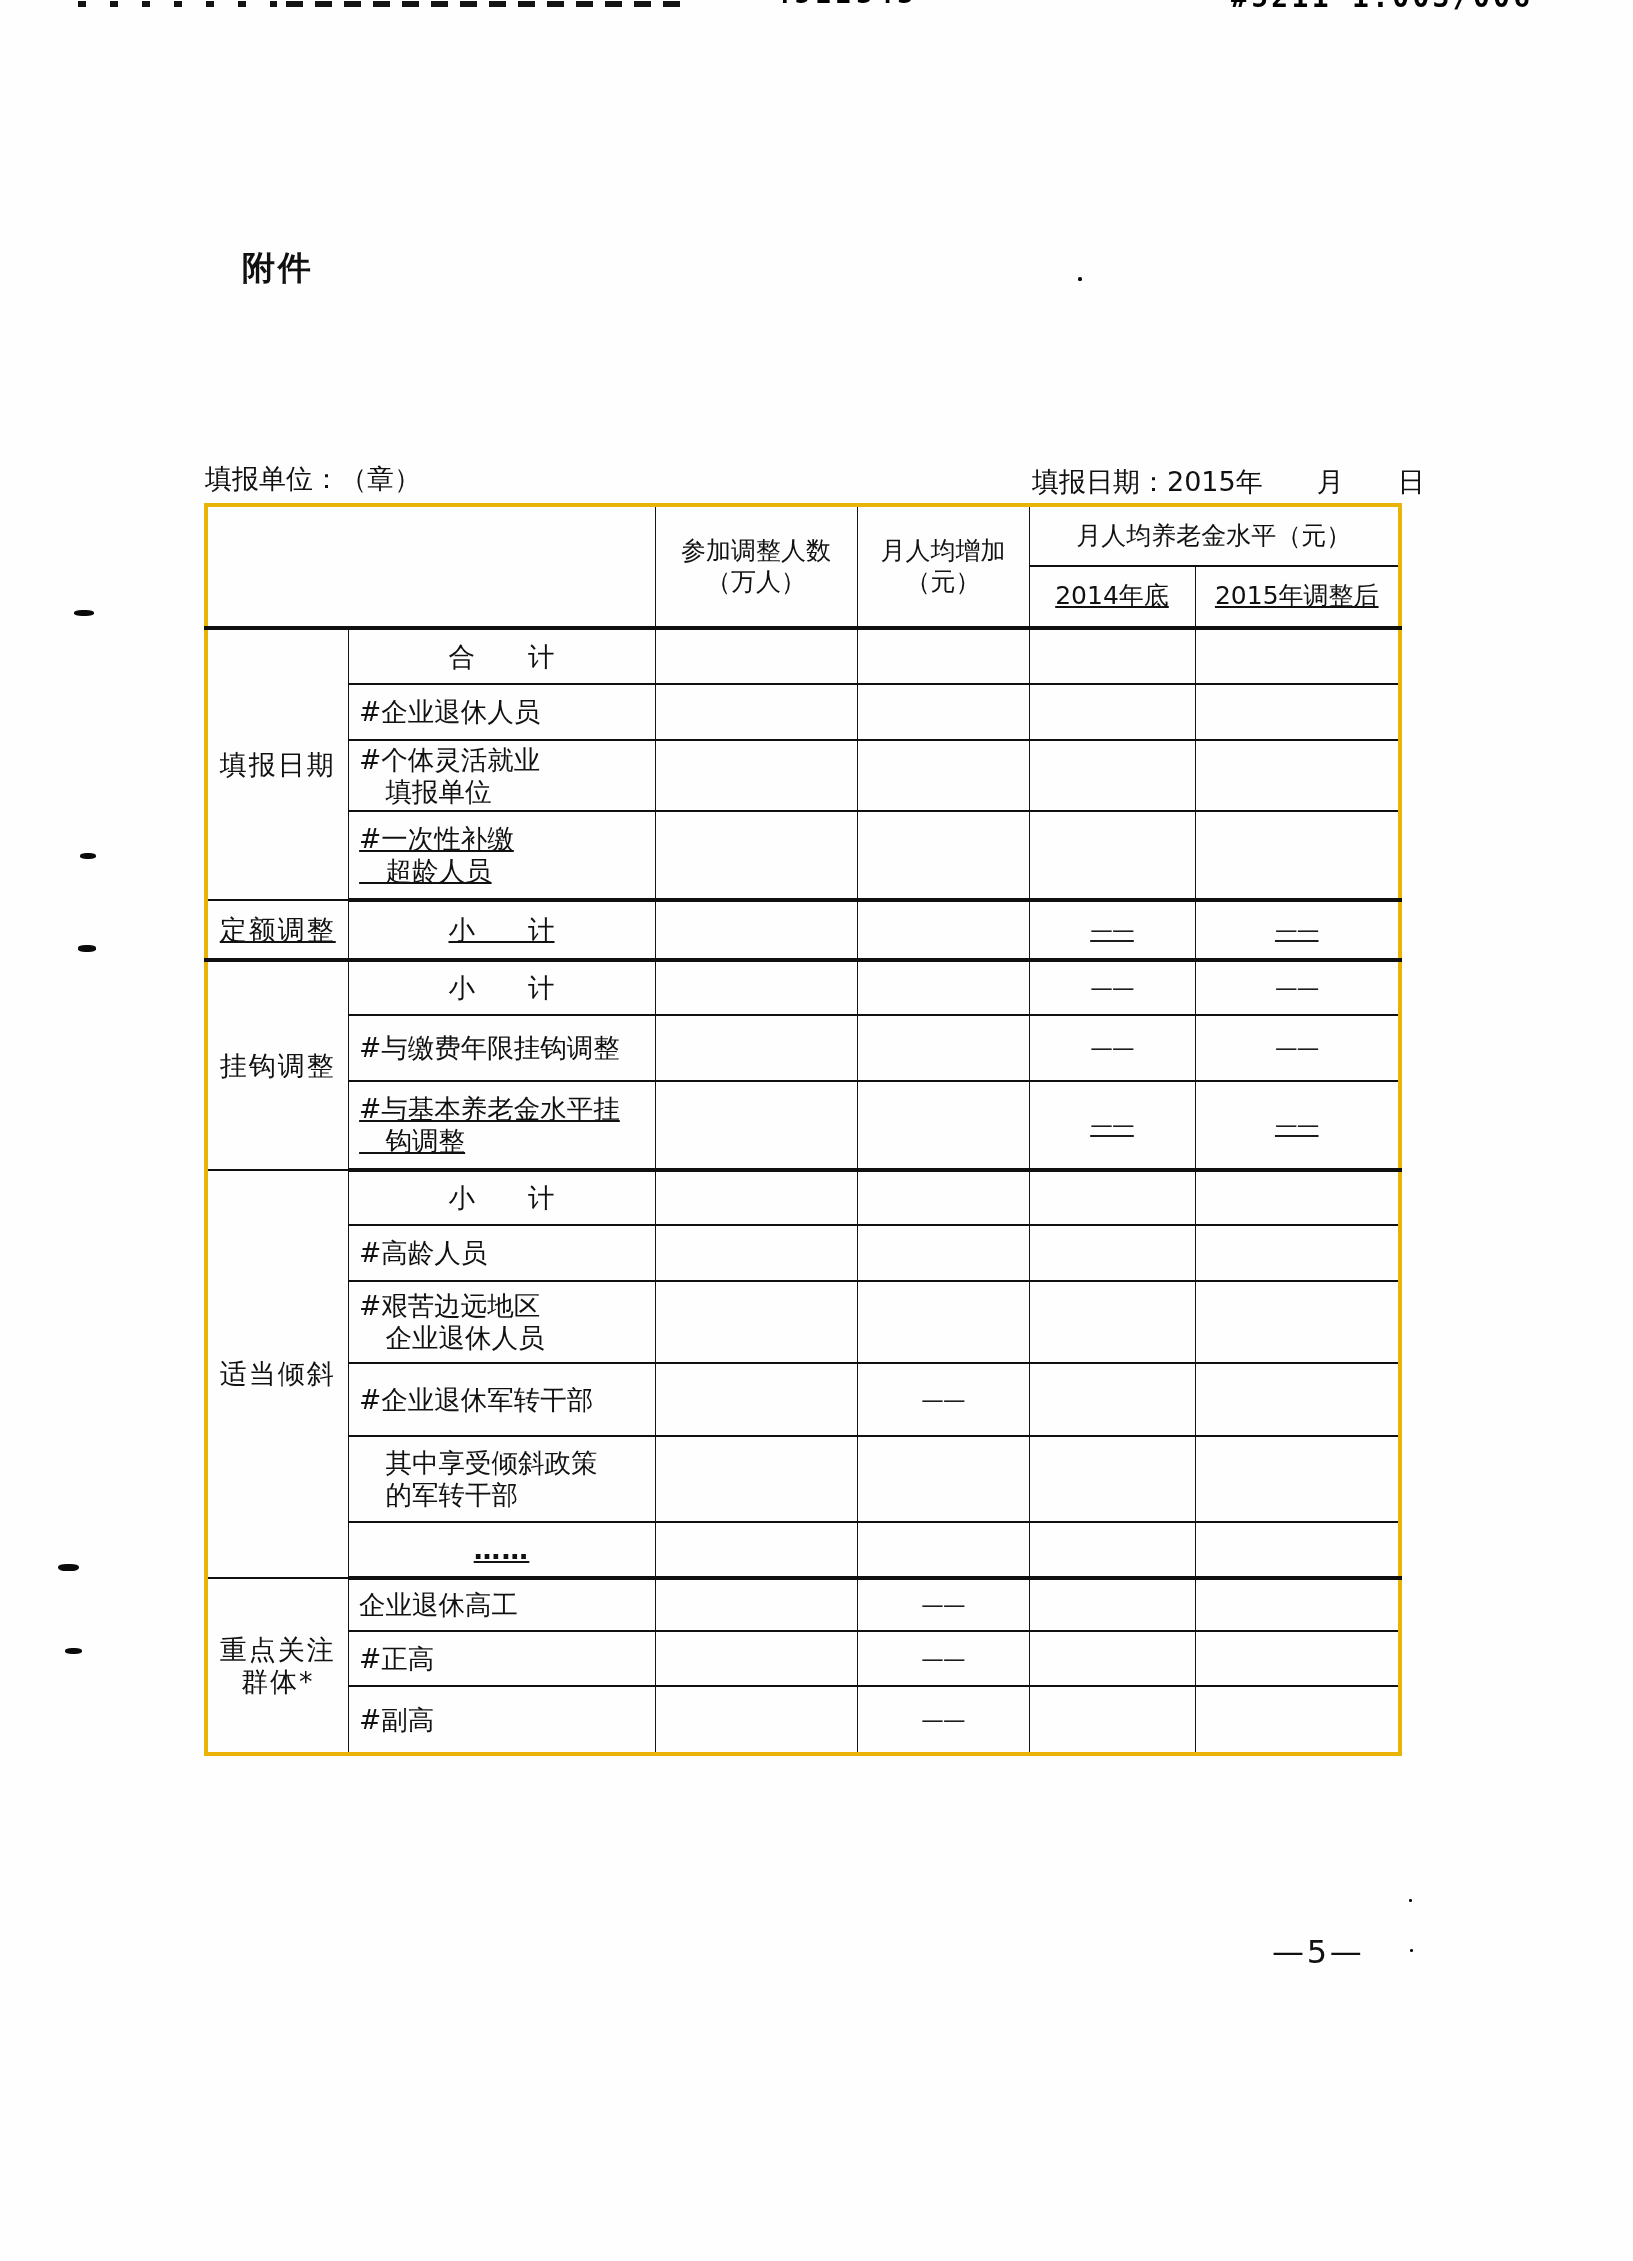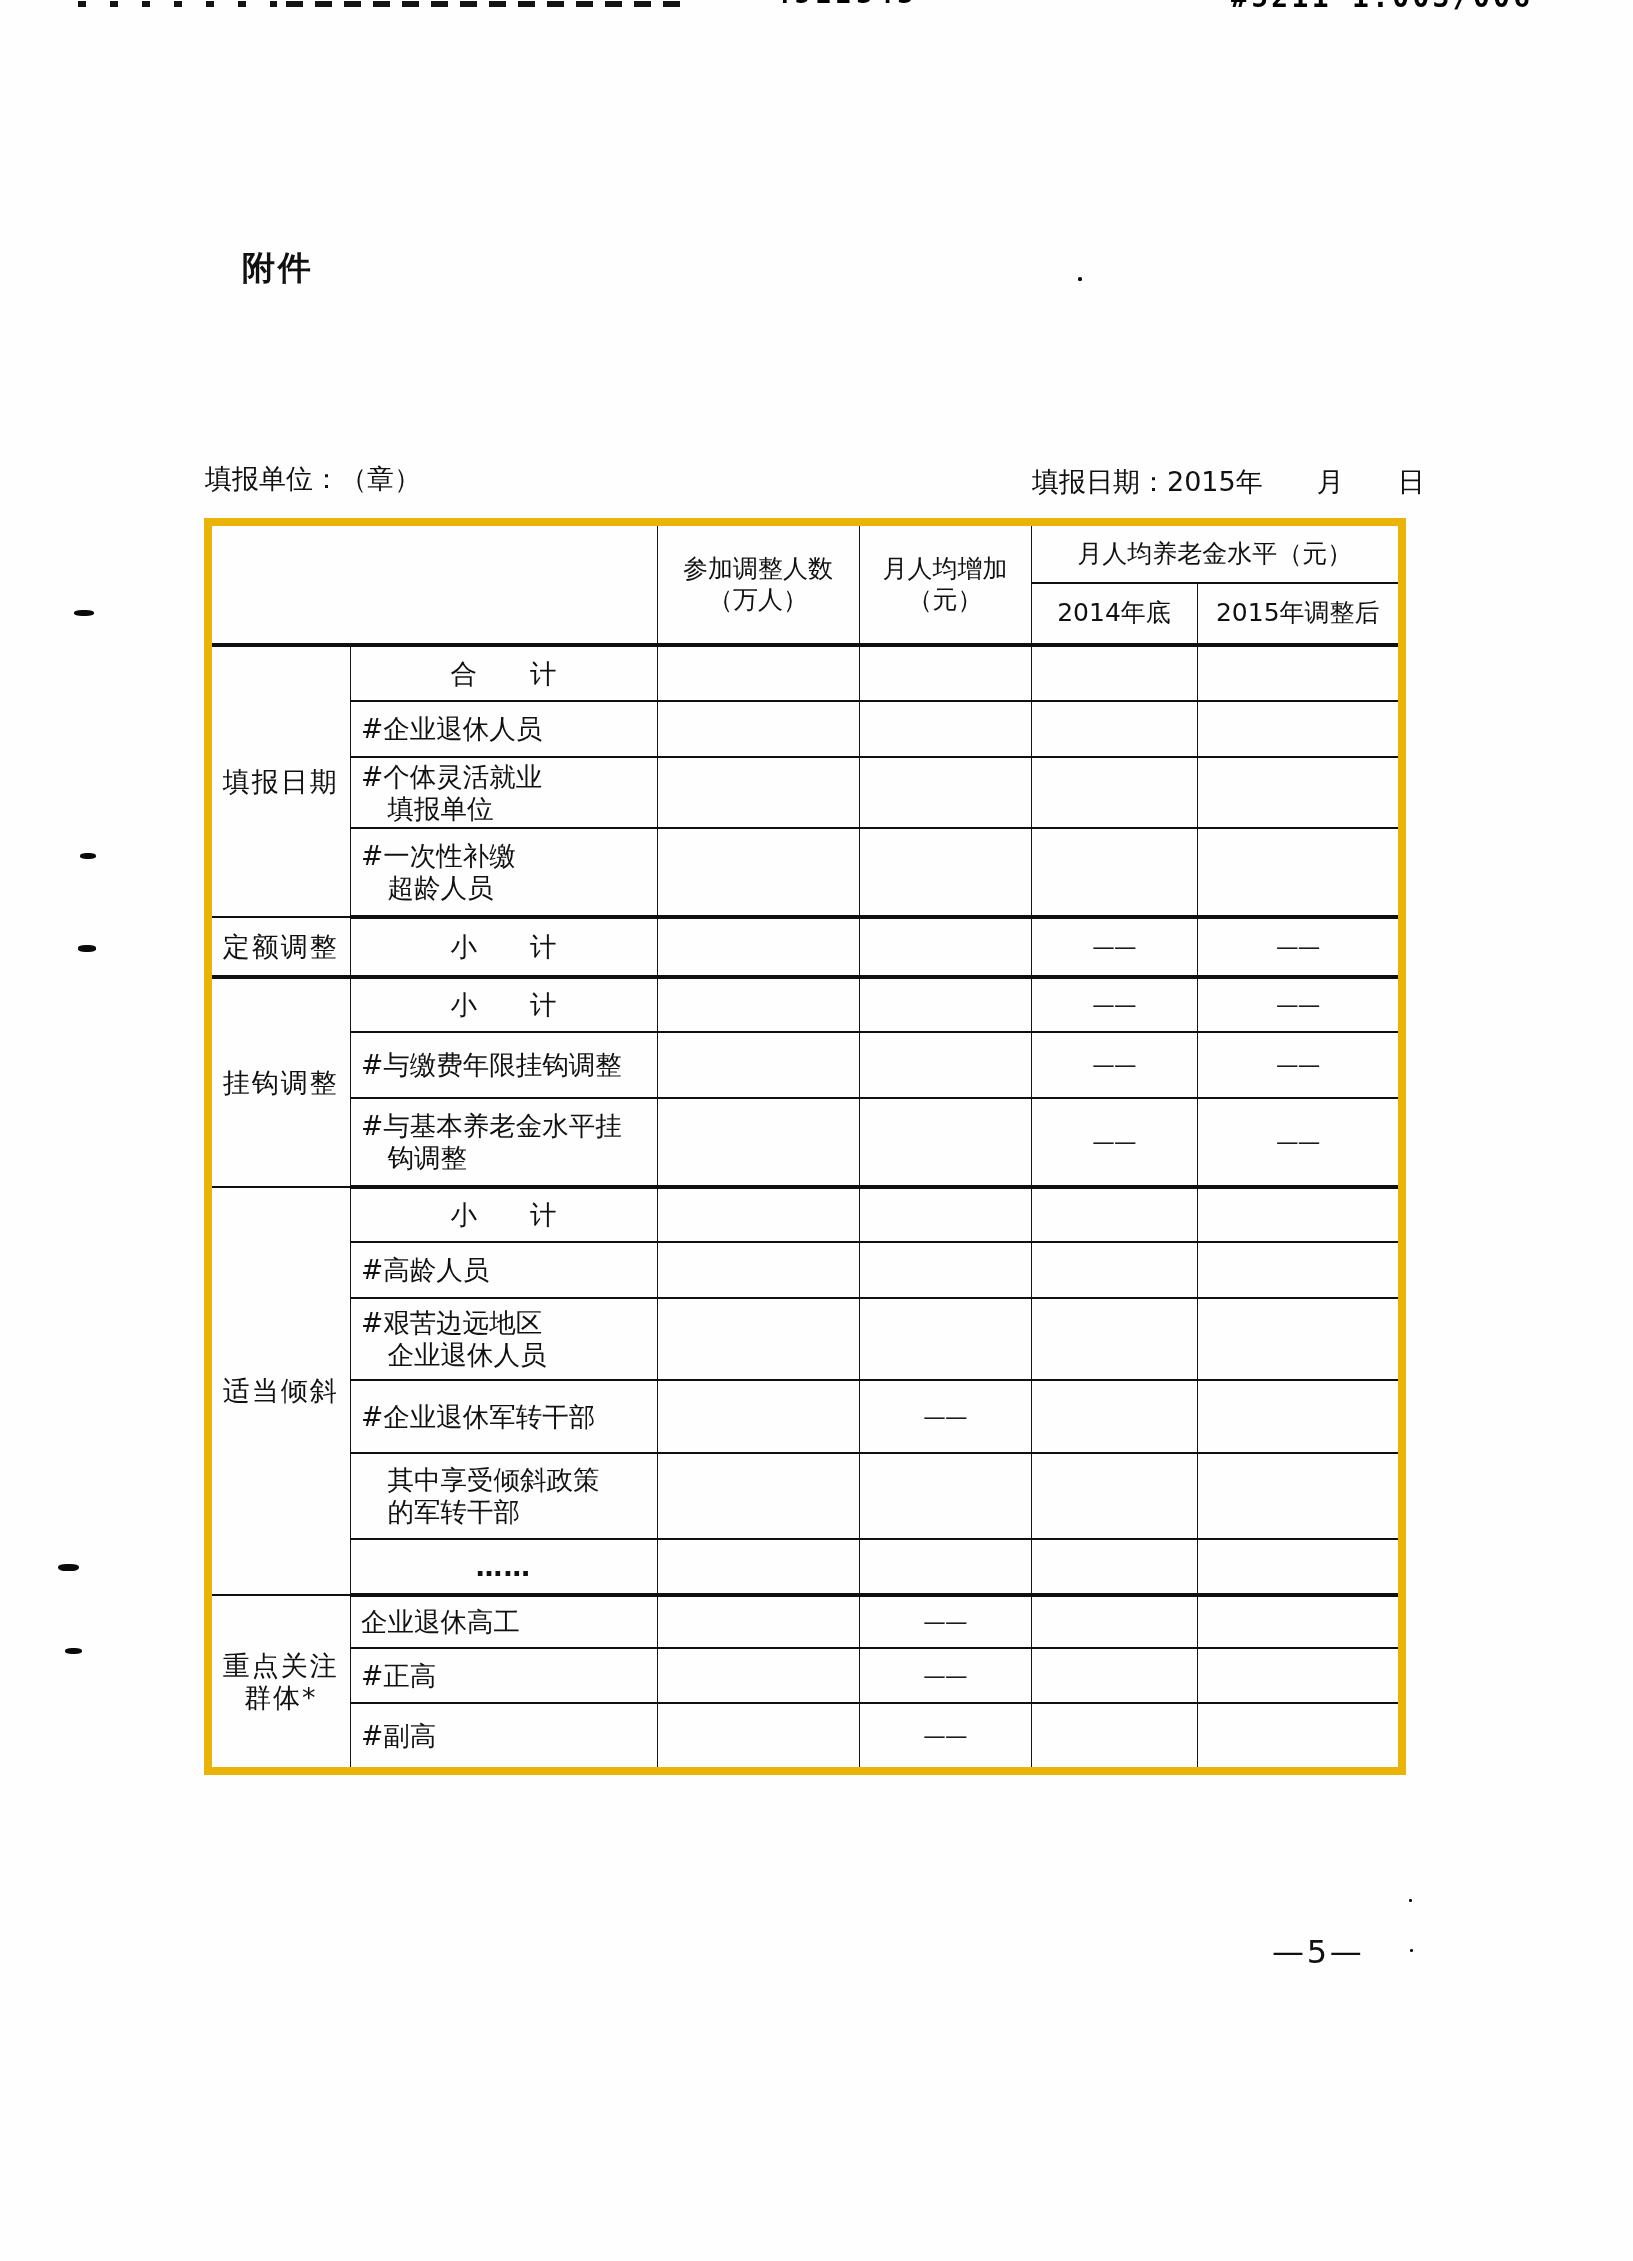--- a/index.html
+++ b/index.html
@@ -25,39 +25,39 @@
   .speck{position:absolute;background:#0a0a0a;border-radius:40%;}
   
   #attachment{position:absolute;left:242px;top:246px;font-size:33px;font-weight:700;letter-spacing:2.7px;}
   #title{position:absolute;left:0;right:40px;top:326px;text-align:center;font-size:38px;font-weight:700;letter-spacing:0.7px;}
   #form-unit{position:absolute;left:205px;top:461px;font-size:27px;}
   #form-date{position:absolute;left:1032px;top:464px;font-size:27px;}
   #note{position:absolute;left:205px;top:1756px;font-size:27px;}
   #page-number{position:absolute;left:1272px;top:1933px;font-size:32px;letter-spacing:2.7px;}
   
   #main-table{
-    position:absolute;left:204px;top:518px;
+    position:absolute;left:204px;top:503px;
     border-collapse:collapse;table-layout:fixed;
-    border:8px solid #eab308;
+    border:4px solid #eab308;
   }
   #main-table td{
     border-left:1.3px solid #141414;
     border-right:1.3px solid #141414;
     border-top:2px solid #101010;
     border-bottom:2px solid #101010;
     vertical-align:middle;
     font-size:26.5px;line-height:32px;
     padding:0;
     overflow:hidden;
   }
   #main-table td.lbl{white-space:pre-line;text-align:left;padding:2.7px 5.3px 2.7px 10.6px;}
   #main-table td.ctr{text-align:center;white-space:pre-line;}
   #main-table td.grp{text-align:center;white-space:pre-line;letter-spacing:2px;font-size:27px;}
   #main-table td.hd{text-align:center;white-space:pre-line;font-size:25px;line-height:30.5px;}
-  #main-table tr.hb>td{border-bottom-width:4px;}
+  #main-table tr.hb>td{border-bottom-width:4px;text-decoration:underline;}
   #main-table td.dash{text-align:center;font-size:22.5px;letter-spacing:-0.7px;color:#1c1c1c;}
   #main-table td.dots{text-align:center;font-weight:bold;letter-spacing:1.3px;}
 </style>
 </head>
 <body>
 
 <div id="page">
 
   <div class="artifact-strip" id="stripA"></div>
   <div class="artifact-strip" id="stripB"></div>

